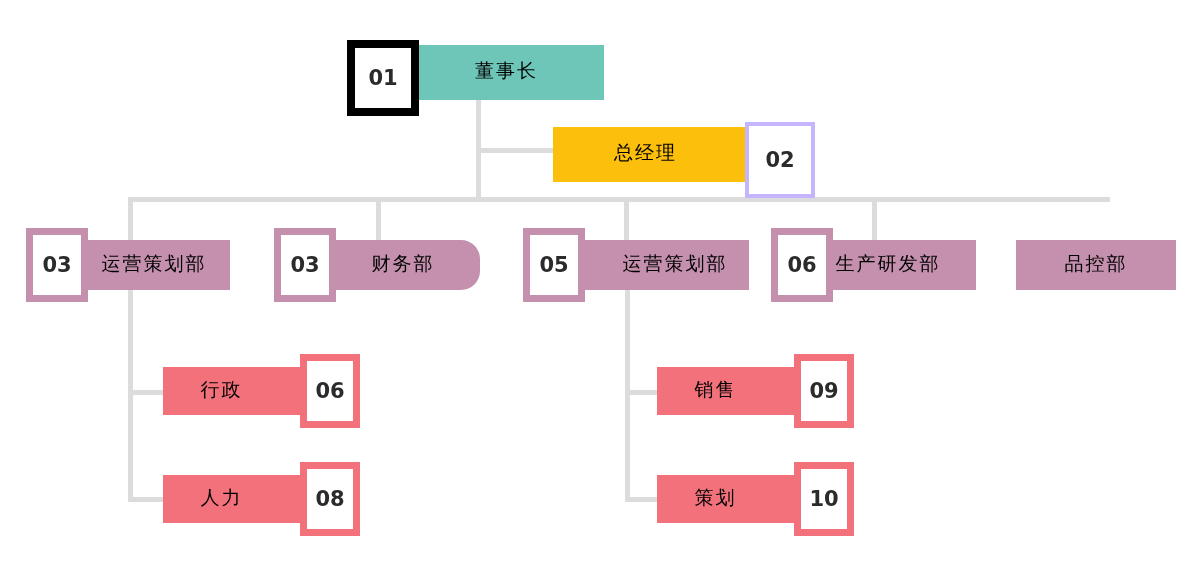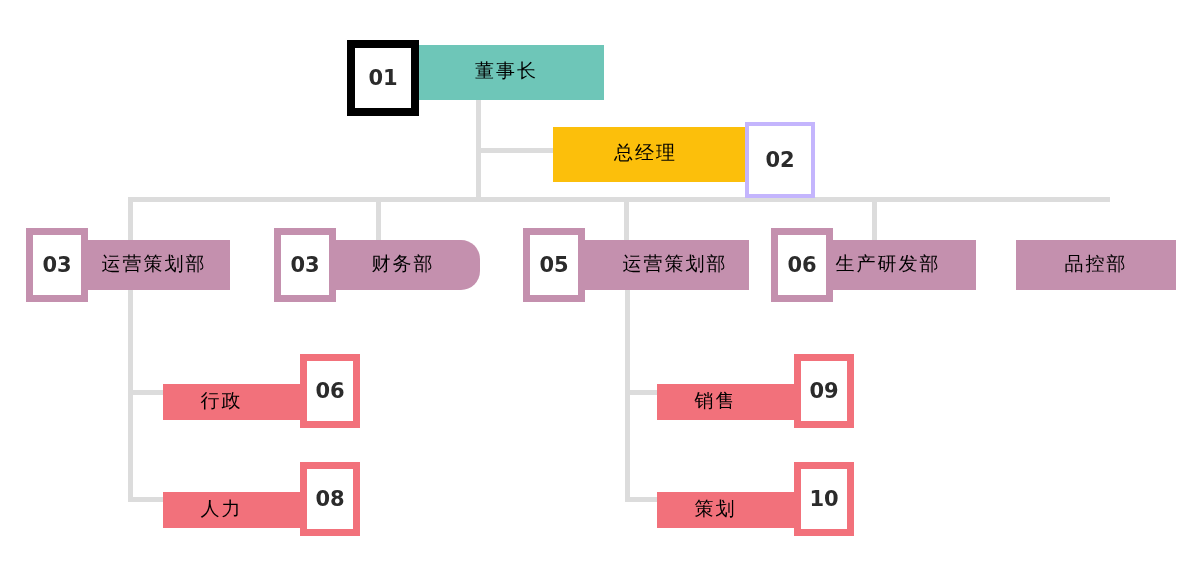--- a/index.html
+++ b/index.html
@@ -121,22 +121,22 @@
   .n06 .node-label { padding-left: 29px; }
   .n06 .badge { left: 0px; }
 
   .n11 { left: 1016px; top: 228px; }
   .n11 .node-bar { left: 0; width: 160px; }
   .n11 .node-label { padding-left: 0px; }
 
   
   .lvl4 .node-bar {
     background: #f2717b;
-    height: 36px;
-    top: 30px;
+    height: 48px;
+    top: 13px;
   }
   .lvl4 .badge {
     top: 0px;
     width: 60px; height: 74px;
     border: 7px solid #f2717b;
   }
   .n07 { left: 163px; top: 354px; }
   .n07 .node-bar { left: 0; width: 161px; }
   .n07 .node-label { padding-right: 44px; }
   .n07 .badge { left: 137px; }

